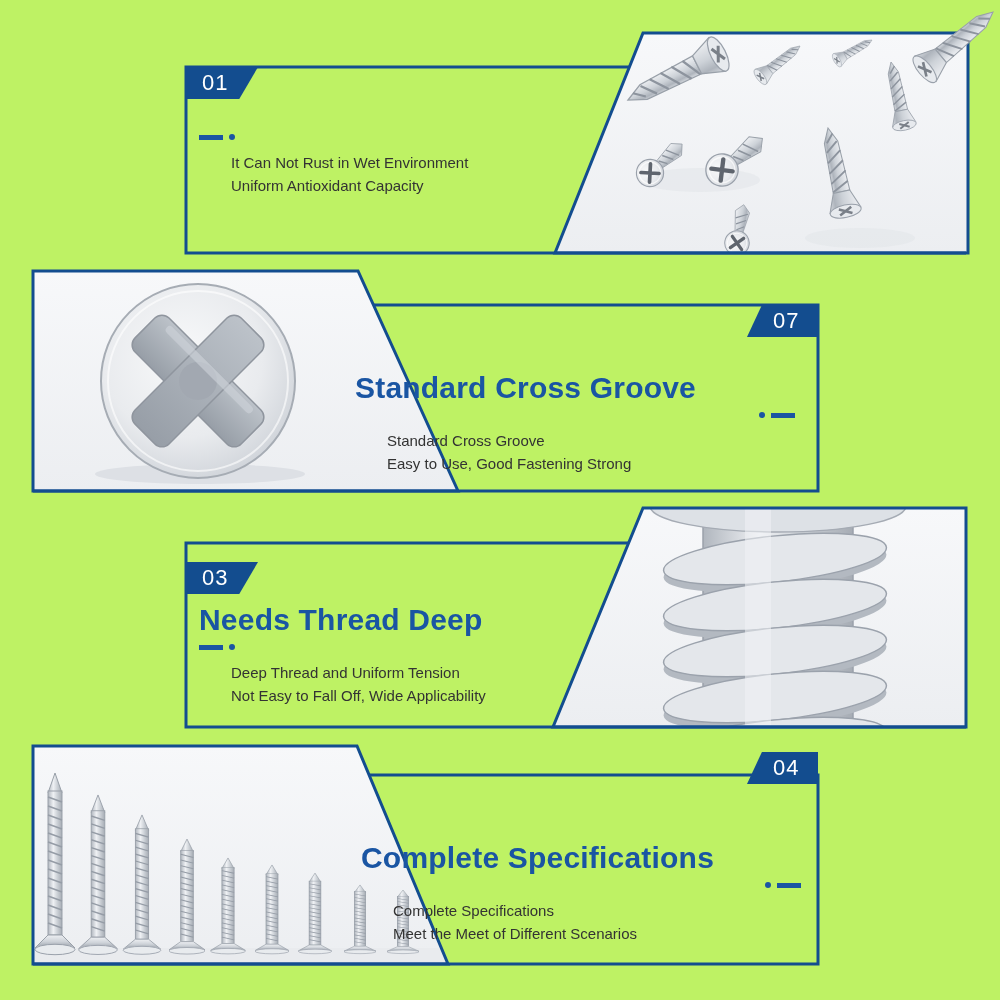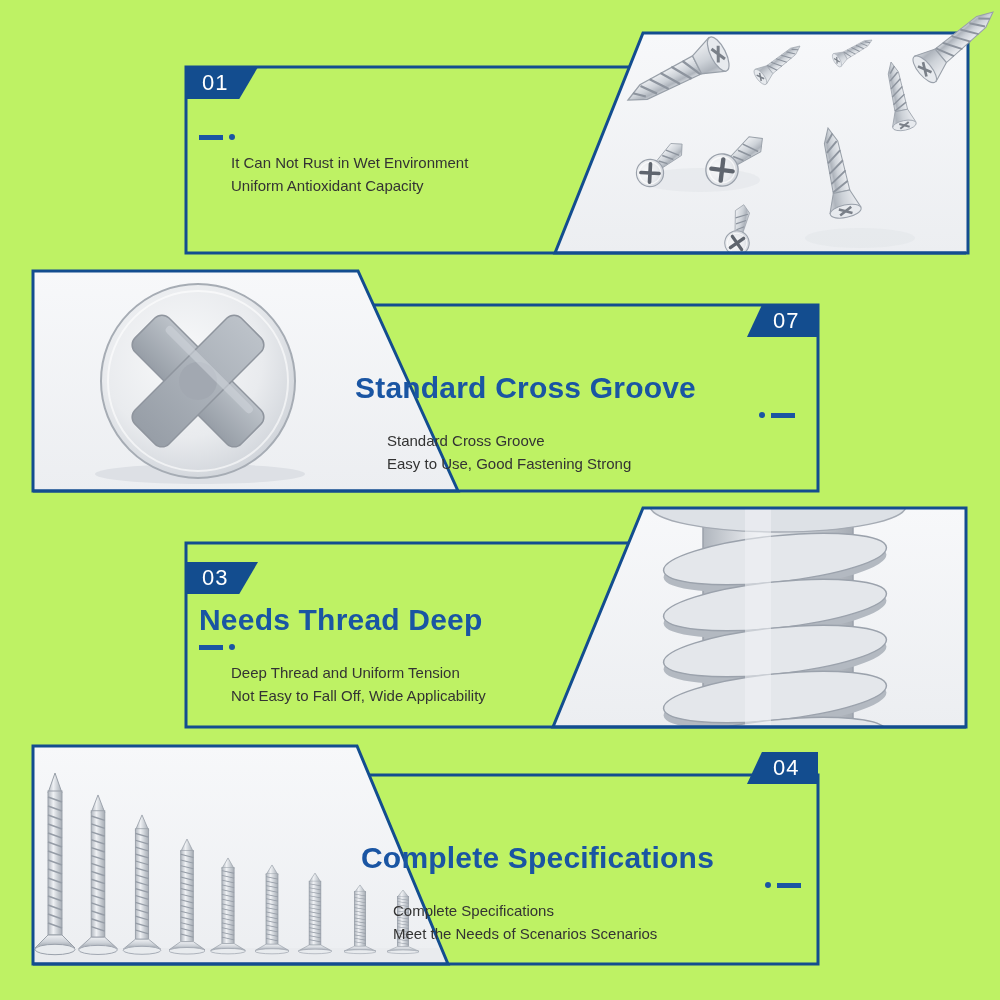--- a/index.html
+++ b/index.html
@@ -210,17 +210,17 @@
   </div>
 
   <div class="tblock alignR" style="right:199px;top:841px;">
     <div class="title">Complete Specifications</div>
     <div class="accent">
         <span class="dot"></span>
         <span class="dash"></span>
       </div>
     <div class="bodytext">
       <div>Complete Specifications</div>
-      <div>Meet the Needs of Scenarios Scenarios</div>
+      <div>Meet the Meet of Different Scenarios</div>
     </div>
   </div>
 
 </div>
 
 </body></html>

